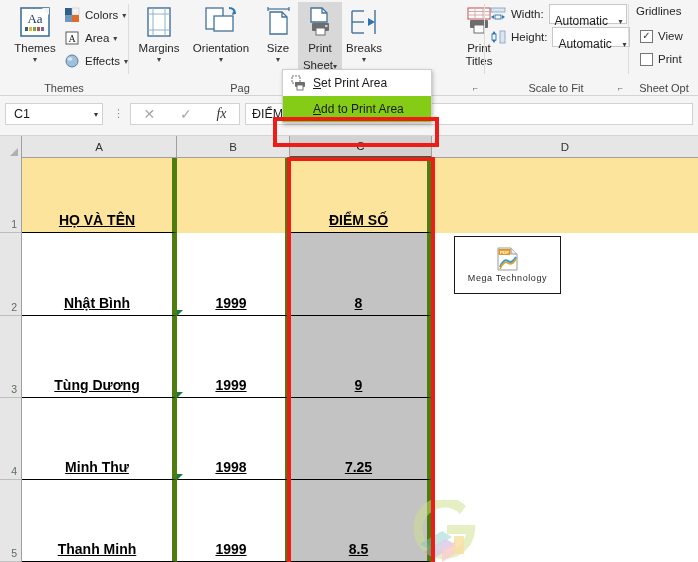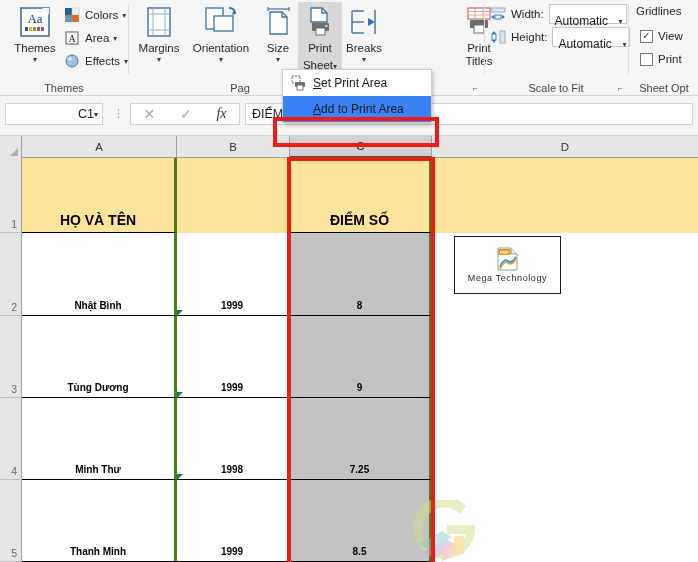--- a/index.html
+++ b/index.html
@@ -85,21 +85,21 @@
   .fbar {
     position: absolute; left: 0; top: 96px; width: 698px; height: 40px;
     background: #f5f5f5; border-bottom: 1px solid #d4d4d4;
   }
   .namebox {
     position: absolute; left: 5px; top: 103px; width: 98px; height: 22px;
     border: 1px solid #d2d2d2; background: #fff;
     display: flex; align-items: center; padding: 0 4px 0 8px;
     font-size: 12.5px; color: #1a1a1a;
   }
-  .namebox .nv { flex: 1; text-align: right; }
+  .namebox .nv { flex: 1; }
   .namebox .narr { font-size: 8px; color: #333; }
   .fb-dots {
     position: absolute; left: 113px; top: 107px; font-size: 11px; color: #8a8a8a;
     letter-spacing: 0; line-height: 13px;
   }
   .fb-btns {
     position: absolute; left: 130px; top: 103px; width: 110px; height: 22px;
     border: 1px solid #d2d2d2; background: #fff;
     display: flex; align-items: center; justify-content: space-around;
     color: #a6a6a6;
@@ -139,24 +139,24 @@
   .rowhead {
     position: absolute; left: 0; width: 22px;
     border-bottom: 1px solid #bdbdbd; border-right: 1px solid #a0a0a0;
     display: flex; align-items: flex-end; justify-content: flex-end;
     font-size: 10.5px; color: #5e6d5e; padding: 0 4px 2px 0;
   }
   .cells { position: absolute; left: 22px; top: 22px; width: 676px; height: 404px; }
   .cell {
     position: absolute; display: flex; align-items: flex-end;
     justify-content: center; padding-bottom: 4px;
-    font-size: 10px; font-weight: bold; color: #000;
+    font-size: 14px; font-weight: bold; color: #000;
     white-space: nowrap; overflow: hidden;
   }
-  .cell.border { border-right: 3px solid #4d7c0f; border-bottom: 1px solid #000; }
+  .cell.border { border-right: 5px solid #4d7c0f; border-bottom: 1px solid #000; text-decoration: underline; }
   .cell.hdr { background: #fde49c; font-size: 14px; }
   .cell.grayfill { background: #c3c3c3; }
   .cell.plain { background: #fff; }
   .selleft { position: absolute; width: 2px; background: #1b6b3f; }
   .gridline-h { position: absolute; height: 1px; background: #e2e2e2; }
   .greentri {
     position: absolute; width: 0; height: 0;
     border-left: 6px solid #1b7a3f; border-bottom: 6px solid transparent;
   }
 
@@ -191,21 +191,21 @@
     position: absolute; left: 282px; top: 69px; width: 150px;
     background: #ffffff; border: 1px solid #cfcfcf;
     box-shadow: 1px 2px 4px rgba(0,0,0,0.25); z-index: 40;
   }
   .menuitem {
     height: 26px; display: flex; align-items: center;
     font-size: 12px; color: #1a1a1a; padding-left: 2px;
   }
   .menuitem .mico { width: 28px; display: flex; align-items: center; justify-content: center; }
   .menuitem .mlbl u { text-decoration: underline; }
-  .menuitem.highlight { background: #3b82f6; }
+  .menuitem.highlight { background: #84cc16; }
 
   
   .redbox {
     position: absolute; border: 4px solid #ee1c17; z-index: 50; pointer-events: none;
   }
   .redbox-menu { left: 273px; top: 117px; width: 166px; height: 30px; }
   .redbox-col  { left: 287px; top: 157px; width: 148px; height: 405px; border-bottom: none; }
 
   svg { display: block; }
 </style>

